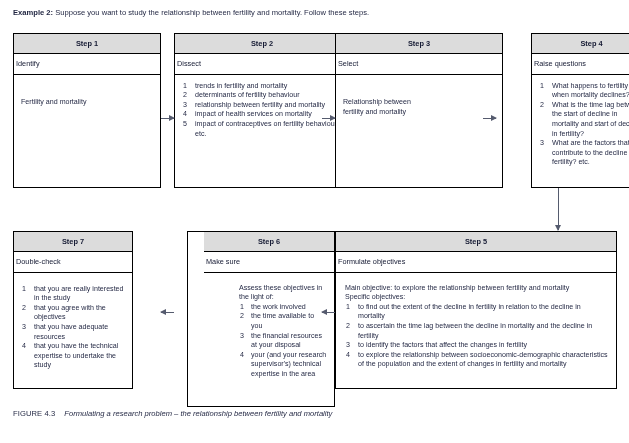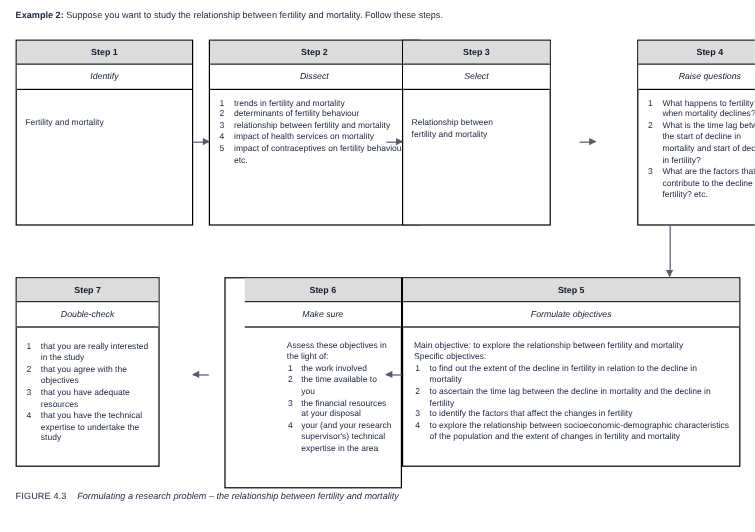--- a/index.html
+++ b/index.html
@@ -41,22 +41,21 @@
     font-size: 7.4px;
     font-weight: bold;
     line-height: 1;
     padding: 6px 2px 6px 2px;
     color: #151a33;
   }
 
   .step-sub {
     border-bottom: 1px solid #000000;
     background: #ffffff;
-    text-align: center;
-    font-style: italic;
+    text-align: left;
     font-size: 7.3px;
     line-height: 1;
     padding: 6px 2px 6px 2px;
     color: #151a33;
   }
 
   .step-body {
     padding: 7px 7px 4px 7px;
     font-size: 7.1px;
     line-height: 9.6px;
@@ -162,21 +161,21 @@
     <ol class="num">
       <li>trends in fertility and mortality</li>
       <li>determinants of fertility behaviour</li>
       <li>relationship between fertility and mortality</li>
       <li>impact of health services on mortality</li>
       <li>impact of contraceptives on fertility behaviour, etc.</li>
     </ol>
   </div>
 </div>
 
-<div class="step-box" style="left:335px; top:33px; width:124px; height:155px;">
+<div class="step-box" style="left:335px; top:33px; width:168px; height:155px;">
   <div class="step-header">Step 3</div>
   <div class="step-sub">Select</div>
   <div class="step-body body-center">
     <div>Relationship between</div>
     <div>fertility and mortality</div>
   </div>
 </div>
 
 <div class="step-box" style="left:496px; top:33px; width:121px; height:155px;margin-left:35px;">
   <div class="step-header">Step 4</div>

